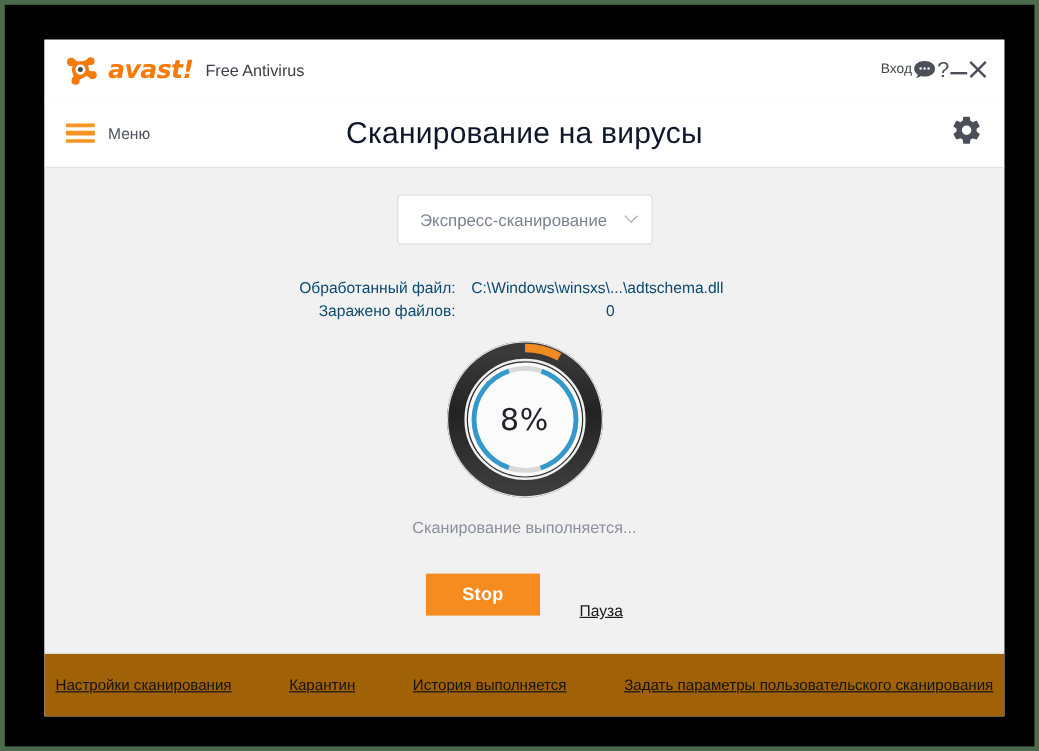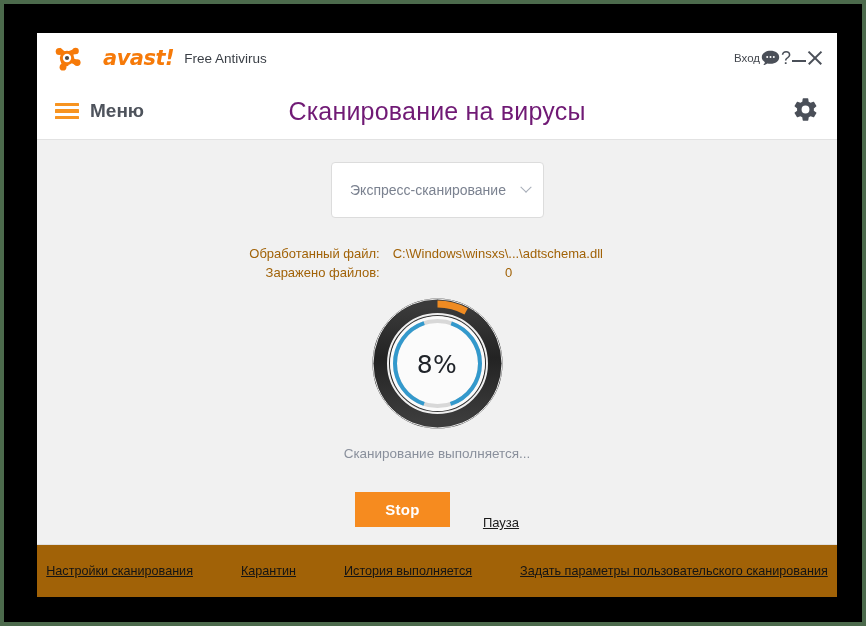--- a/index.html
+++ b/index.html
@@ -44,21 +44,21 @@
     background: #ffffff;
     display: flex;
     align-items: center;
     padding: 0 14px 0 16px;
     box-sizing: border-box;
     flex: none;
   }
   .brand {
     display: flex;
     align-items: center;
-    gap: 22px;
+    gap: 9px;
   }
   .logo-mark {
     width: 28px;
     height: 26px;
     position: relative;
     flex: none;
   }
   .logo-word {
     color: #f67a09;
     font-size: 21px;
@@ -149,30 +149,29 @@
     flex-direction: column;
     justify-content: space-between;
   }
   .hamburger span {
     display: block;
     height: 3.4px;
     background: #f79421;
     border-radius: 0.5px;
   }
   .menu-label {
-    font-size: 19px;
+    font-size: 13px;
     color: #4e535c;
-    font-weight: bold;
   }
   .page-title {
     position: absolute;
     left: 0; right: 0;
     text-align: center;
     font-size: 25px;
-    color: #701a75;
+    color: #0f172a;
     font-weight: normal;
     letter-spacing: 0.2px;
     pointer-events: none;
   }
   .gear-btn {
     margin-left: auto;
     cursor: pointer;
     z-index: 2;
     display: flex;
     align-items: center;
@@ -185,21 +184,21 @@
     position: relative;
     display: flex;
     flex-direction: column;
     align-items: center;
     padding-top: 22px;
     box-sizing: border-box;
   }
 
   .scan-select {
     width: 213px;
-    height: 56px;
+    height: 42px;
     background: #ffffff;
     border: 1px solid #dcdcdc;
     border-radius: 4px;
     display: flex;
     align-items: center;
     box-sizing: border-box;
     cursor: pointer;
     position: relative;
   }
   .scan-select-label {
@@ -221,21 +220,21 @@
     display: block;
     width: 7px; height: 7px;
     border-right: 1.6px solid #a7adb8;
     border-bottom: 1.6px solid #a7adb8;
     transform: rotate(45deg) translate(-2px,-2px);
   }
 
   .info-table {
     margin-top: 26px;
     font-size: 13px;
-    color: #a16207;
+    color: #0c4a6e;
     border-collapse: collapse;
   }
   .info-table td {
     padding: 2px 0;
     white-space: nowrap;
   }
   .info-label {
     text-align: right;
     padding-right: 13px !important;
   }

